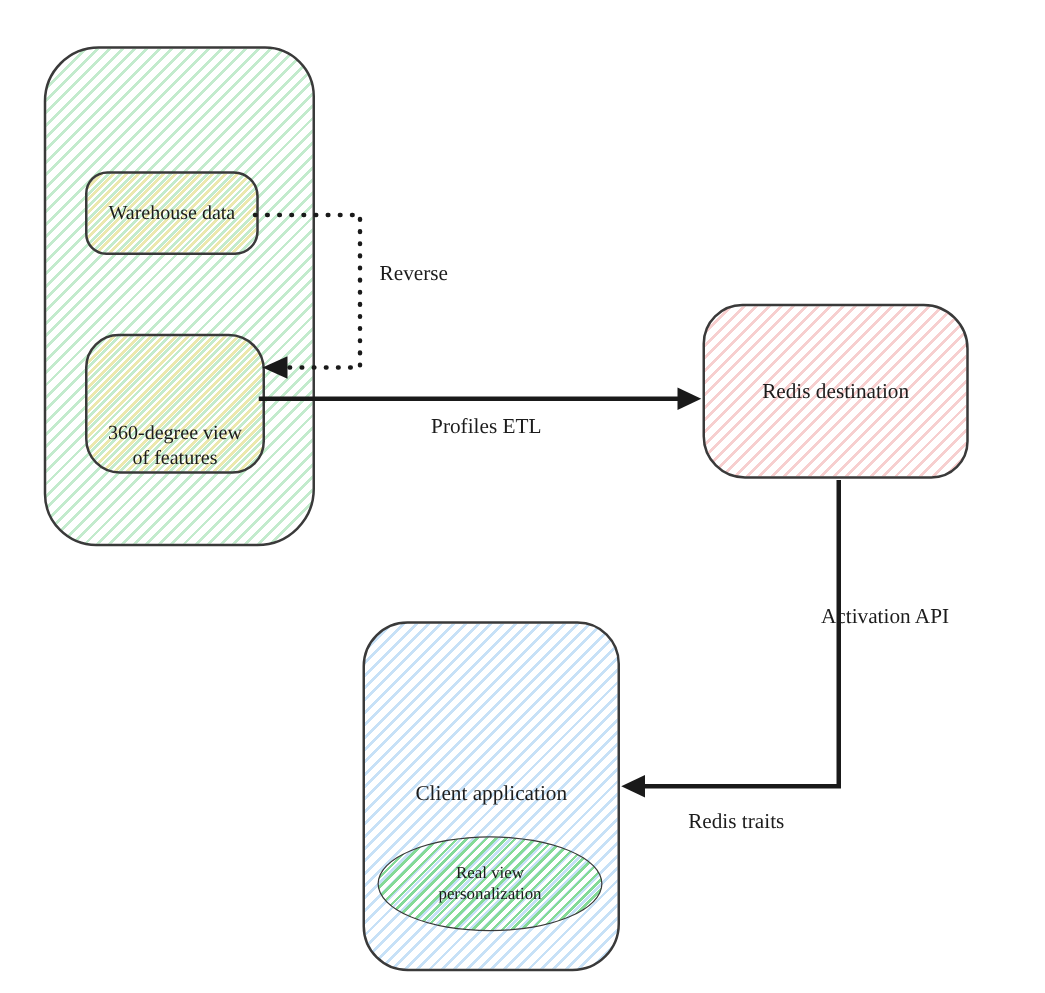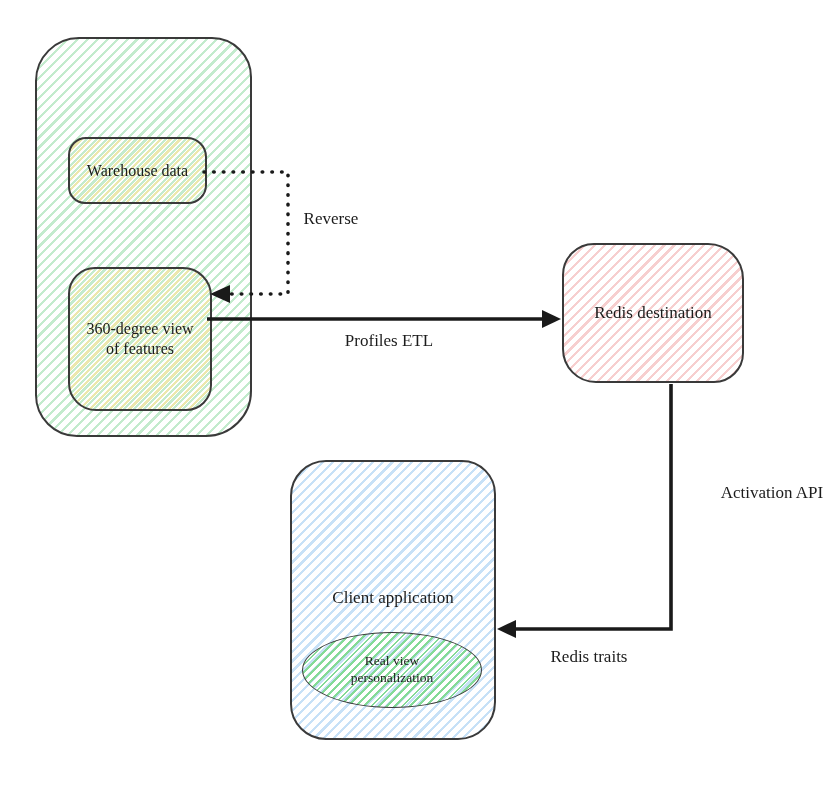--- a/index.html
+++ b/index.html
@@ -15,37 +15,37 @@
   }
   
   .hatch-green   { background:repeating-linear-gradient(135deg, #c3ebcd 0px, #c3ebcd 2.2px, transparent 2.2px, transparent 7px); }
   .hatch-yellow  { background:repeating-linear-gradient(135deg, #ece8ae 0px, #ece8ae 2.2px, transparent 2.2px, transparent 7px); }
   .hatch-pink    { background:repeating-linear-gradient(135deg, #f7cfcf 0px, #f7cfcf 2.2px, transparent 2.2px, transparent 7px); }
   .hatch-blue    { background:repeating-linear-gradient(135deg, #c7e1f7 0px, #c7e1f7 2.2px, transparent 2.2px, transparent 7px); }
   .hatch-green2  { background:repeating-linear-gradient(135deg, #84da97 0px, #84da97 2px, transparent 2px, transparent 5.5px); }
 
   .group-box   { left:35px;  top:37px;  width:217px; height:400px; border-radius:44px 40px 46px 42px; }
   .warehouse   { left:66px;  top:135px; width:139px; height:67px;  border-radius:18px 20px 19px 17px; font-size:16px; }
-  .view360     { left:66px;  top:265px; width:144px; height:144px; border-radius:27px 29px 26px 28px; font-size:16px; padding:0 10px; line-height:1.25; }
-  .redis       { left:562px; top:243px; width:182px; height:140px; border-radius:32px 36px 30px 34px; font-size:17px; }
-  .client      { left:290px; top:460px; width:206px; height:280px; border-radius:36px 34px 38px 36px; }
+  .view360     { left:66px;  top:265px; width:144px; height:112px; border-radius:27px 29px 26px 28px; font-size:16px; padding:0 10px; line-height:1.25;align-items:flex-end; }
+  .redis       { left:562px; top:243px; width:213px; height:140px; border-radius:32px 36px 30px 34px; font-size:17px; }
+  .client      { left:290px; top:497px; width:206px; height:280px; border-radius:36px 34px 38px 36px; }
   .client-label{ position:absolute; top:126px; left:0; width:100%; text-align:center; font-size:17px; }
   .ellipse     { left:10px;  top:170px; width:180px; height:76px;  border-radius:50%;
                  border-width:1.8px; font-size:13.5px; line-height:1.25; }
   .ellipse .inner { max-width:112px; }
 
   .edges { position:absolute; left:0; top:0; width:836px; height:794px; pointer-events:none; }
 
   .edge-label {
     position:absolute; transform:translate(-50%,-50%);
     font-size:17px; white-space:nowrap; background:transparent;
   }
   .lbl-profiles   { left:331px; top:219px; }
   .lbl-reverseetl { left:389px; top:341px; }
-  .lbl-activation { left:772px; top:493px; }
+  .lbl-activation { left:708px; top:493px; }
   .lbl-usertraits { left:589px; top:657px; }
 </style>
 </head>
 <body>
 
 <div class="canvas">
 
   <div class="node group-box hatch-green">
 
     <div class="node warehouse hatch-yellow" style="left:31px; top:98px;">

